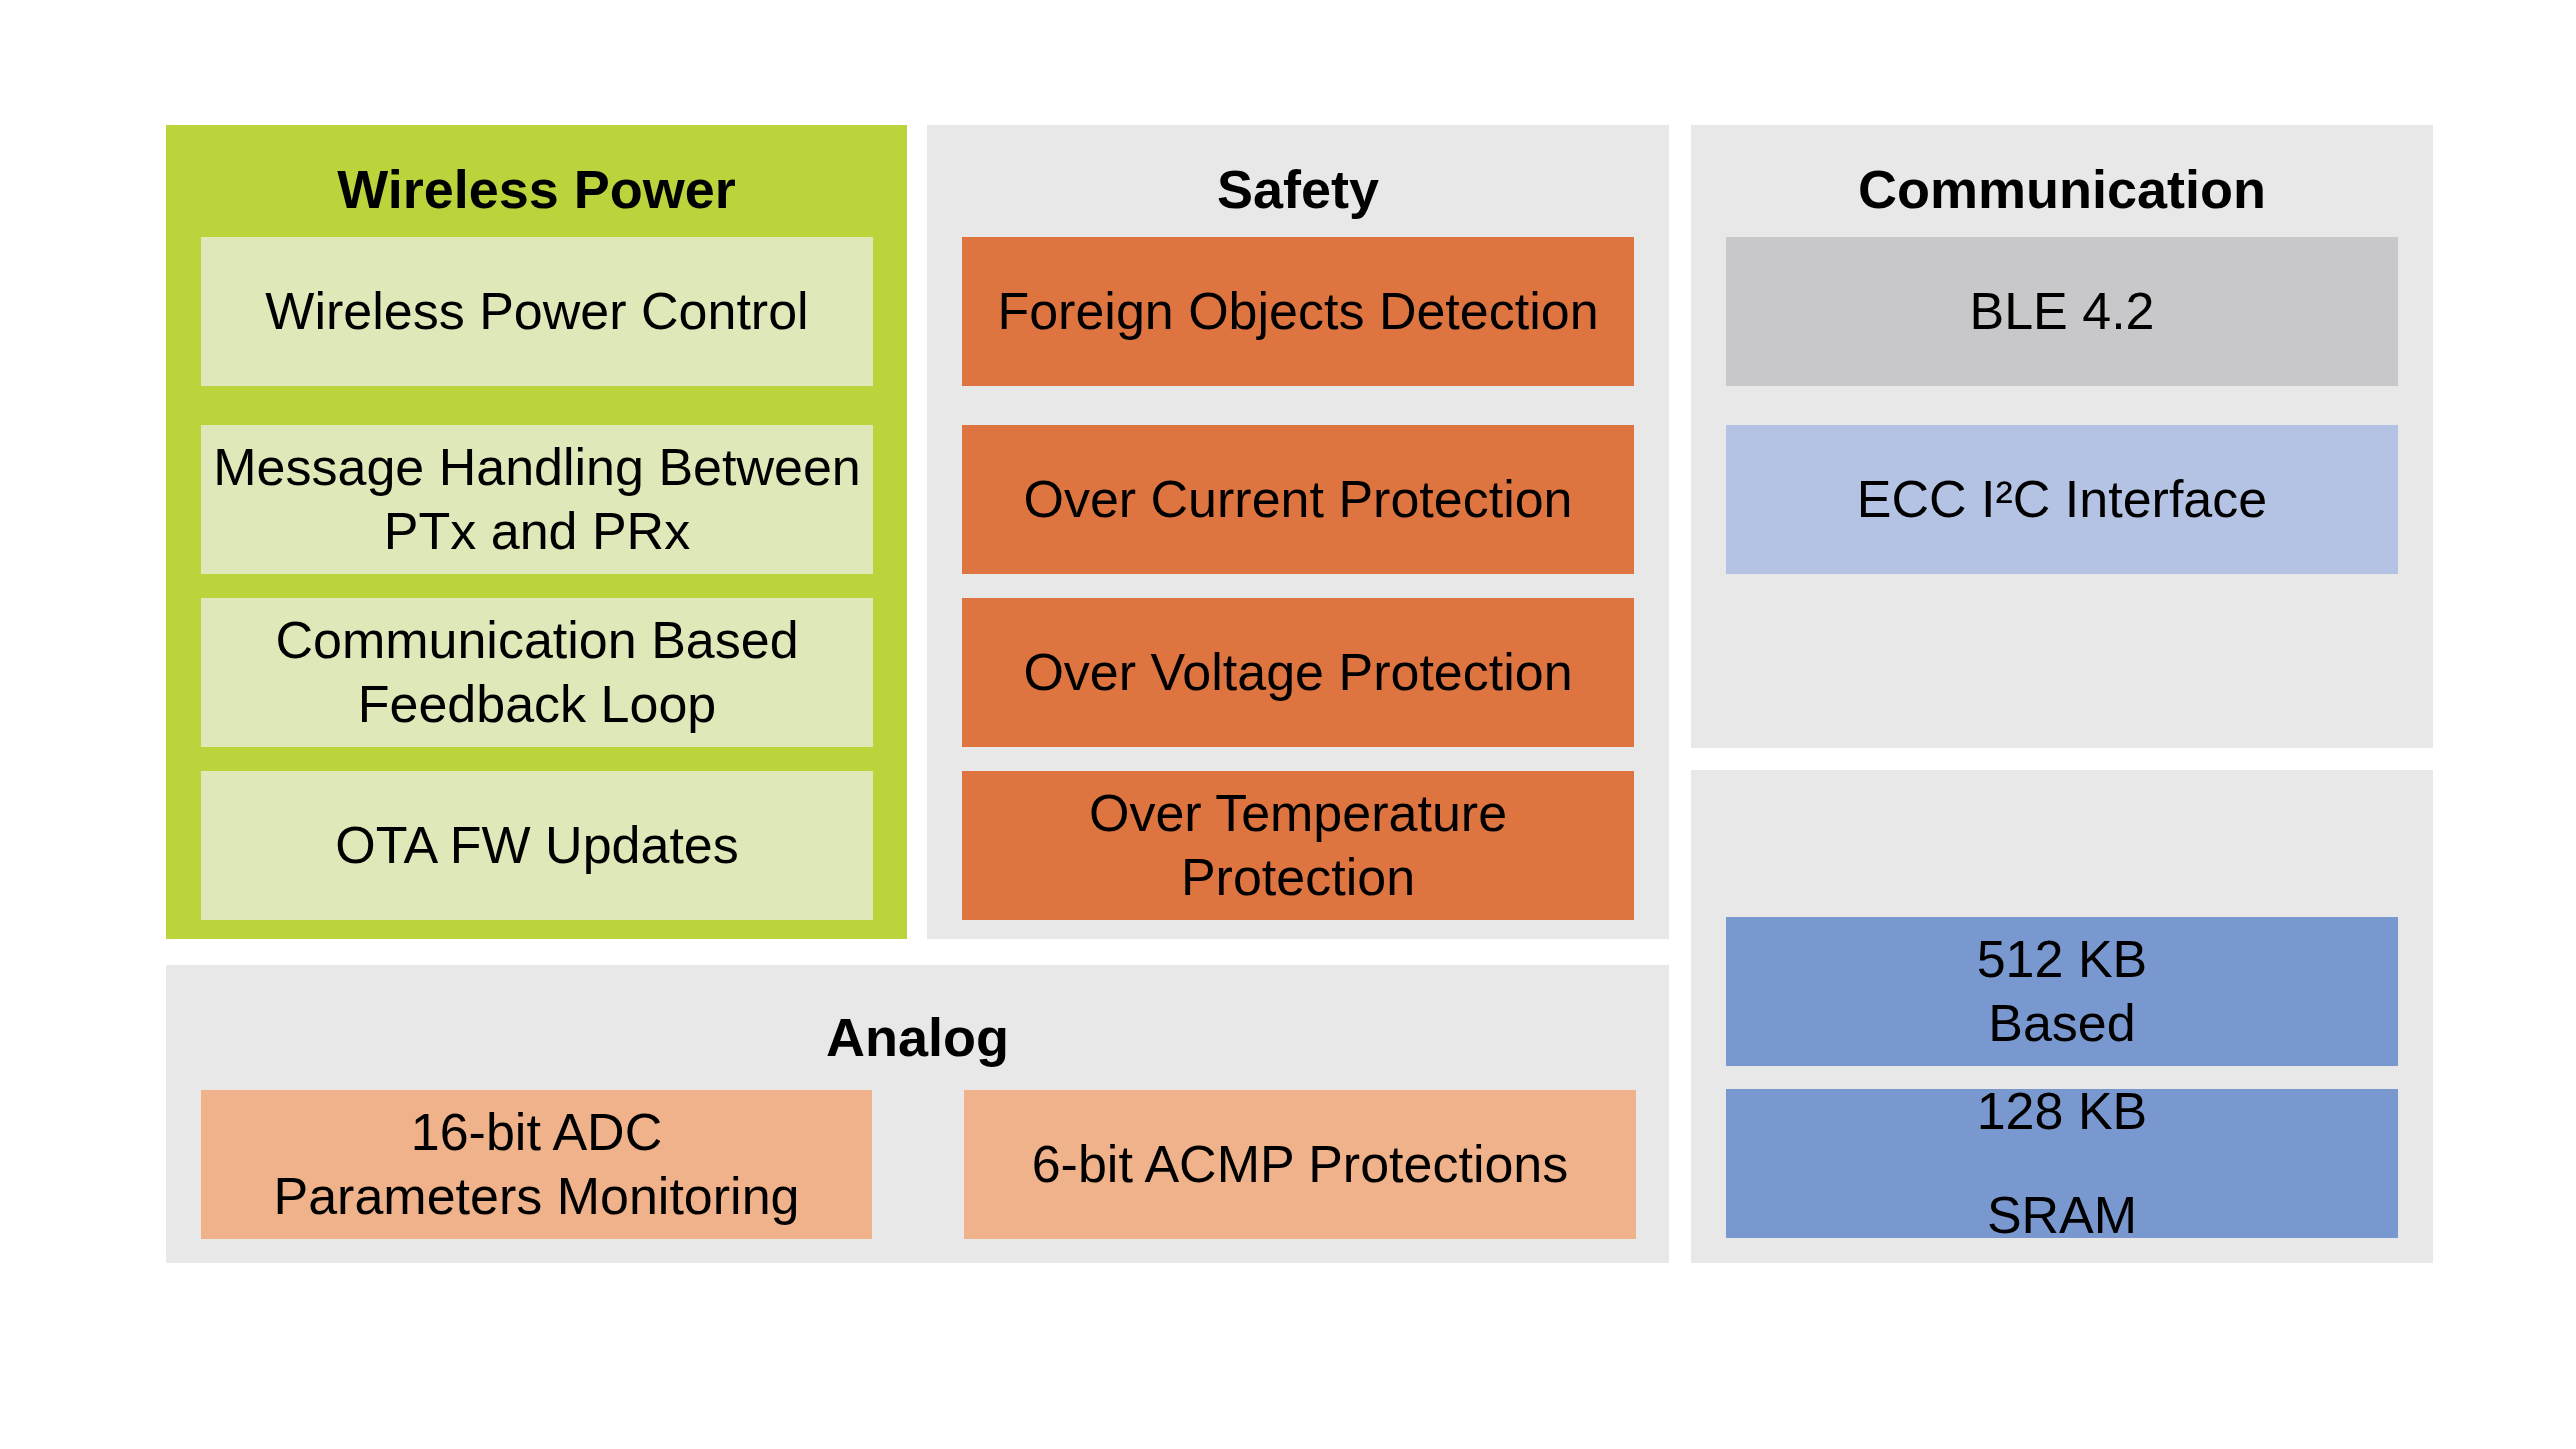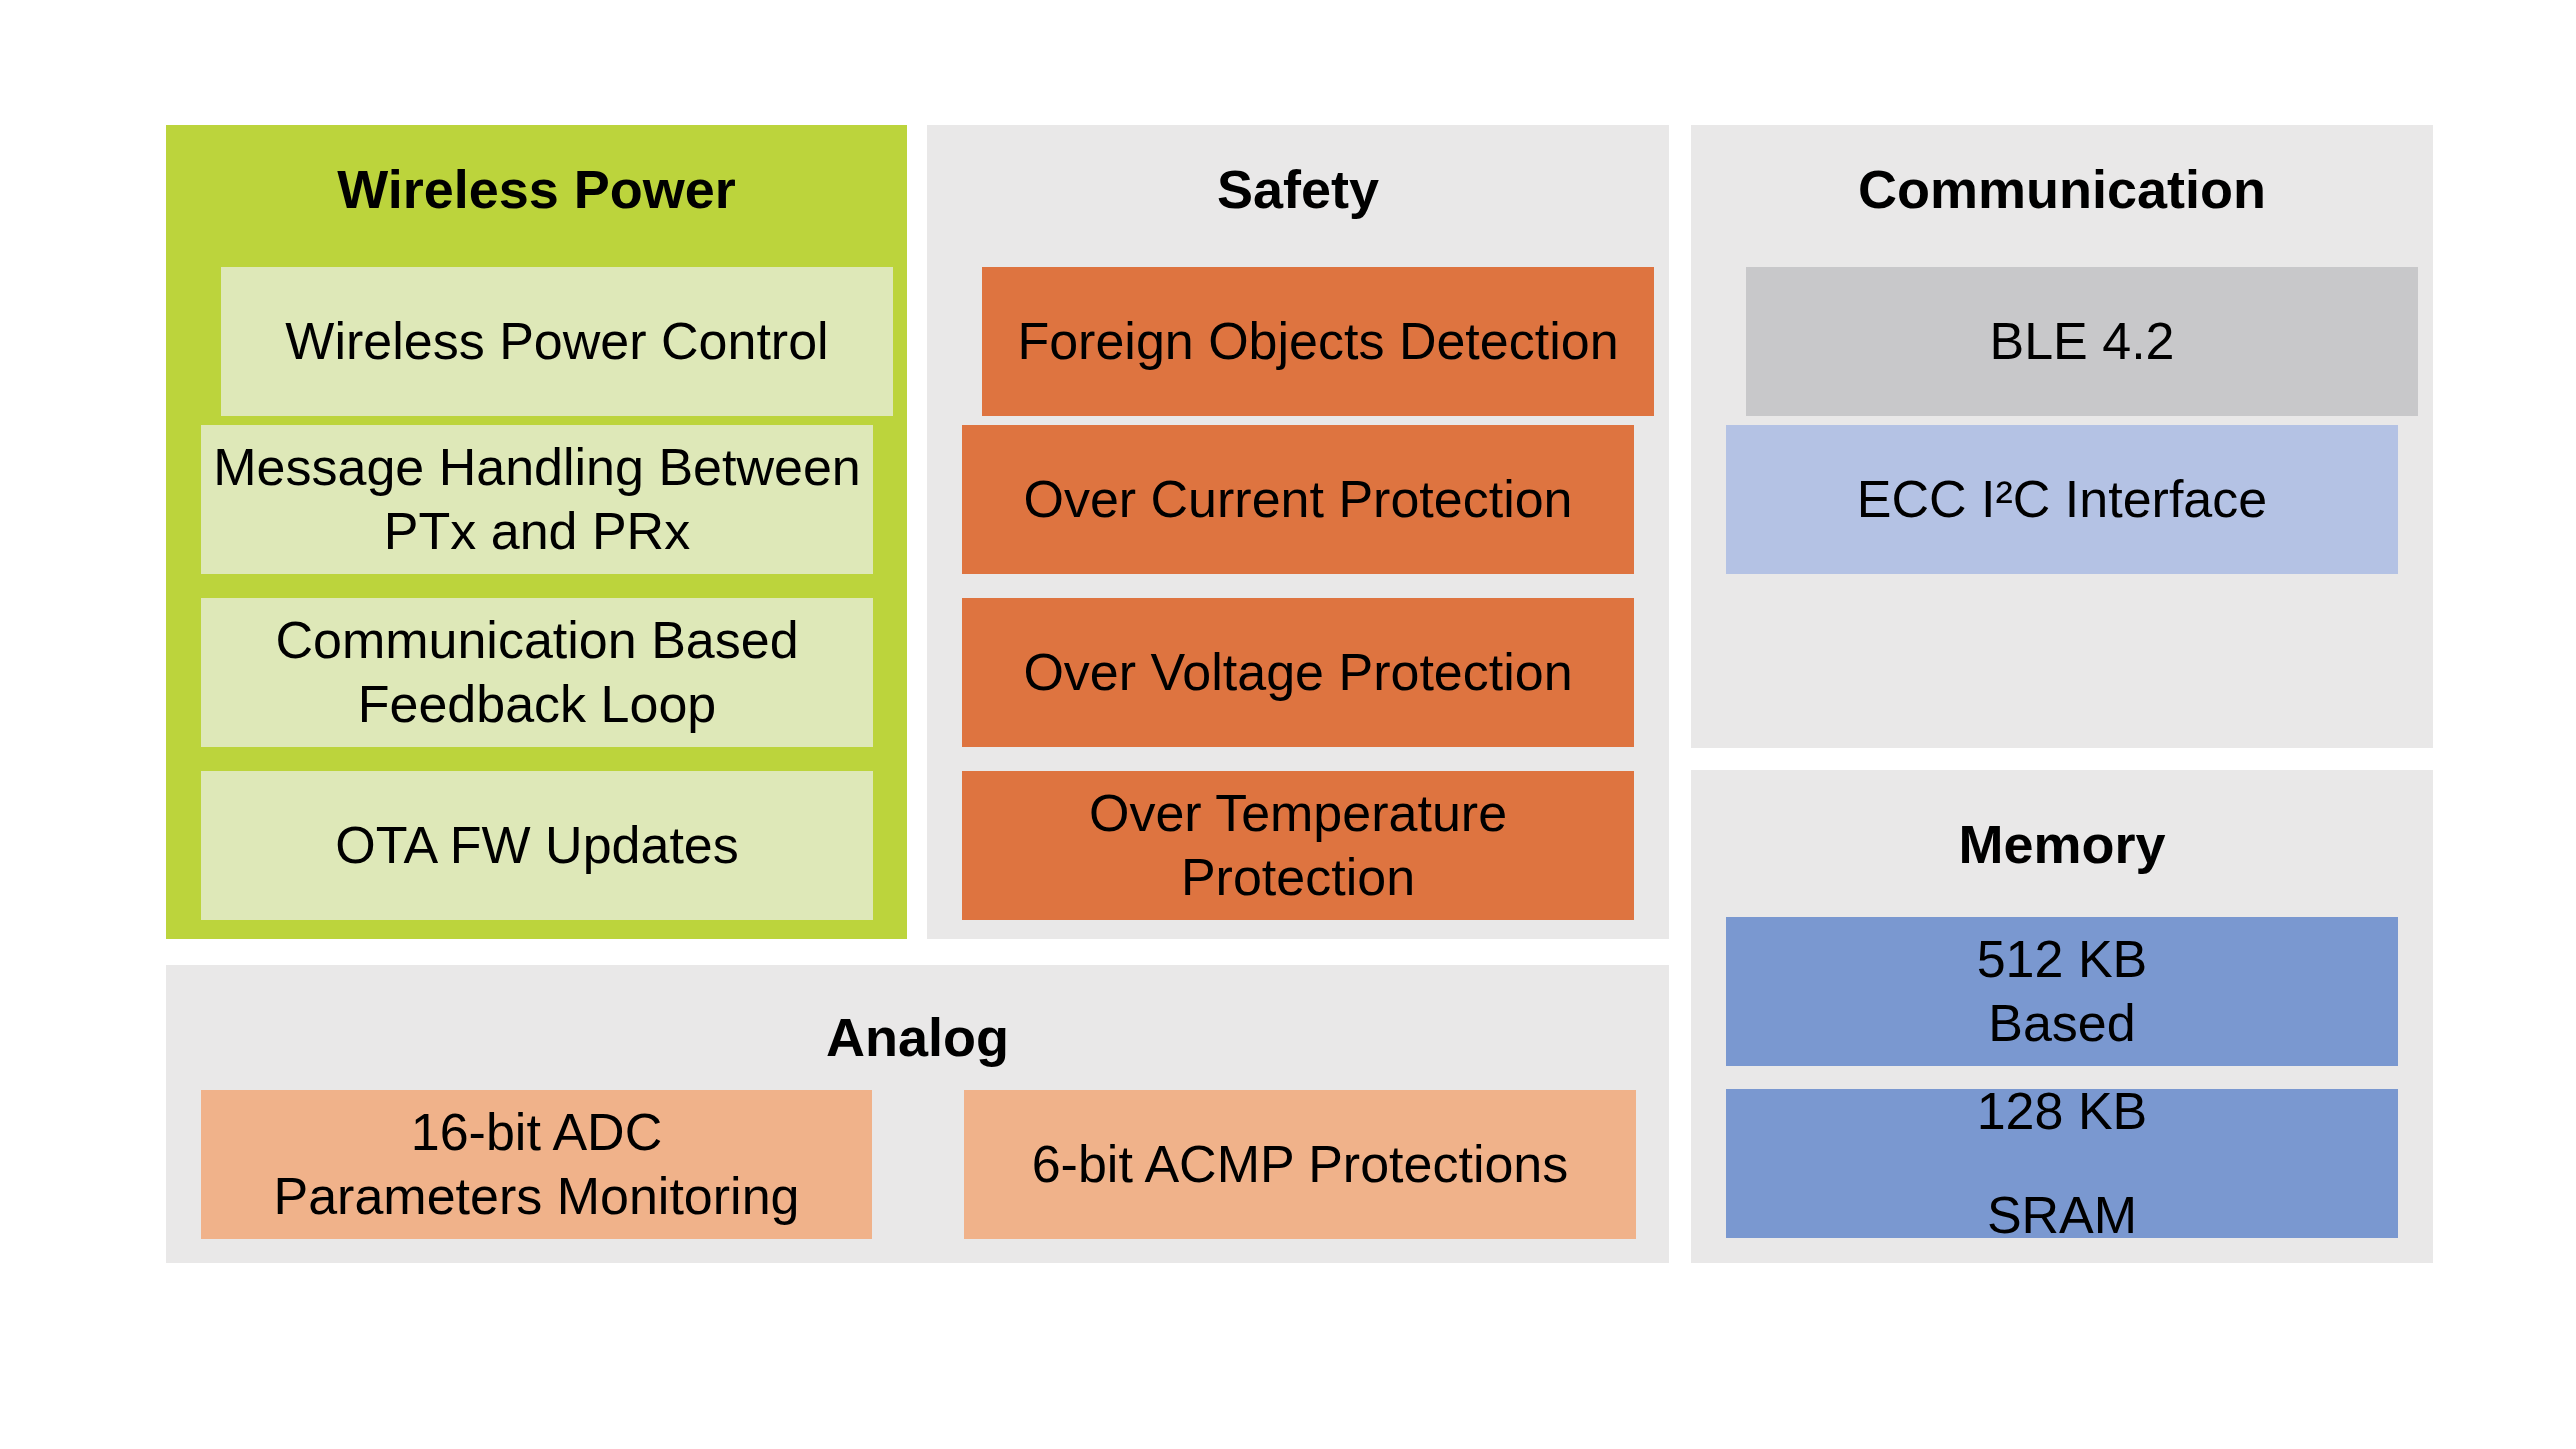--- a/index.html
+++ b/index.html
@@ -58,21 +58,21 @@
   #analog .panel-title { height: 143px; border-radius: 25px; }
 
   
   .col-box { left: 35px; width: 672px; height: 149px; }
 
   #wp .box      { background: var(--wireless_item_green); }
   #safety .box  { background: var(--safety_orange); }
   #memory .box  { background: var(--memory_blue); }
   #analog .box  { background: var(--analog_peach); }
 
-  #wp .b1, #safety .b1, #comm .b1 { top: 142px; margin-left: 20px; }
+  #wp .b1, #safety .b1, #comm .b1 { top: 112px; }
   #wp .b2, #safety .b2, #comm .b2 { top: 300px; }
   #wp .b3, #safety .b3            { top: 473px; }
   #wp .b4, #safety .b4            { top: 646px; }
 
   #comm .b1 { background: var(--comm_ble_gray); }
   #comm .b2 { background: var(--comm_i2c_blue); }
 
   #memory .b1 { top: 147px; }
   #memory .b2 { top: 319px; gap: 40px; }
 
@@ -124,21 +124,20 @@
     <h2 class="panel-title">Communication</h2>
     <div class="box col-box b1">
       <span>BLE 4.2</span>
     </div>
     <div class="box col-box b2">
       <span>ECC I²C Interface</span>
     </div>
   </section>
 
   <section class="panel" id="memory">
-    <h2 class="panel-title">Memory</h2>
     <div class="box col-box b1">
       <span>512 KB</span>
       <span>Based</span>
     </div>
     <div class="box col-box b2">
       <span>128 KB</span>
       <span>SRAM</span>
     </div>
   </section>
 

